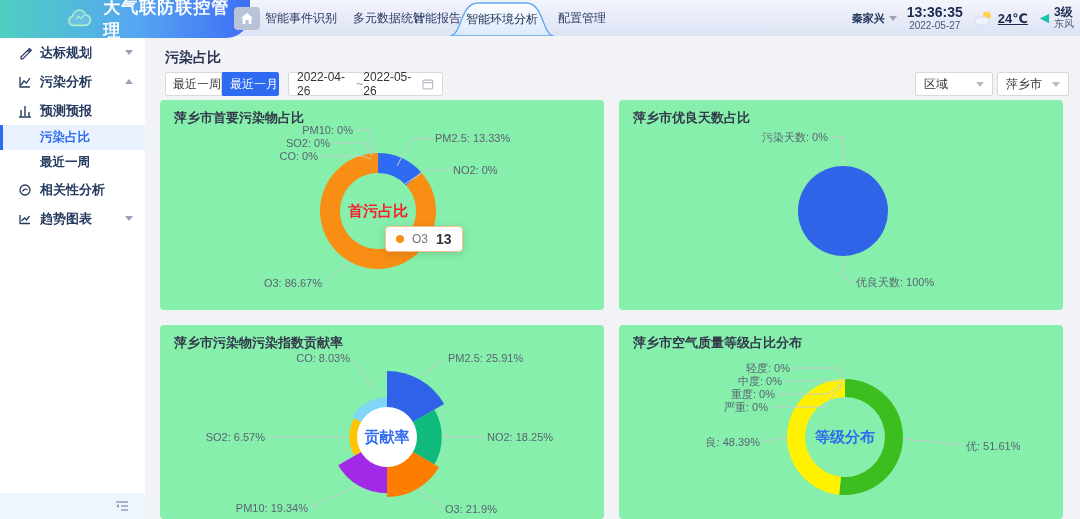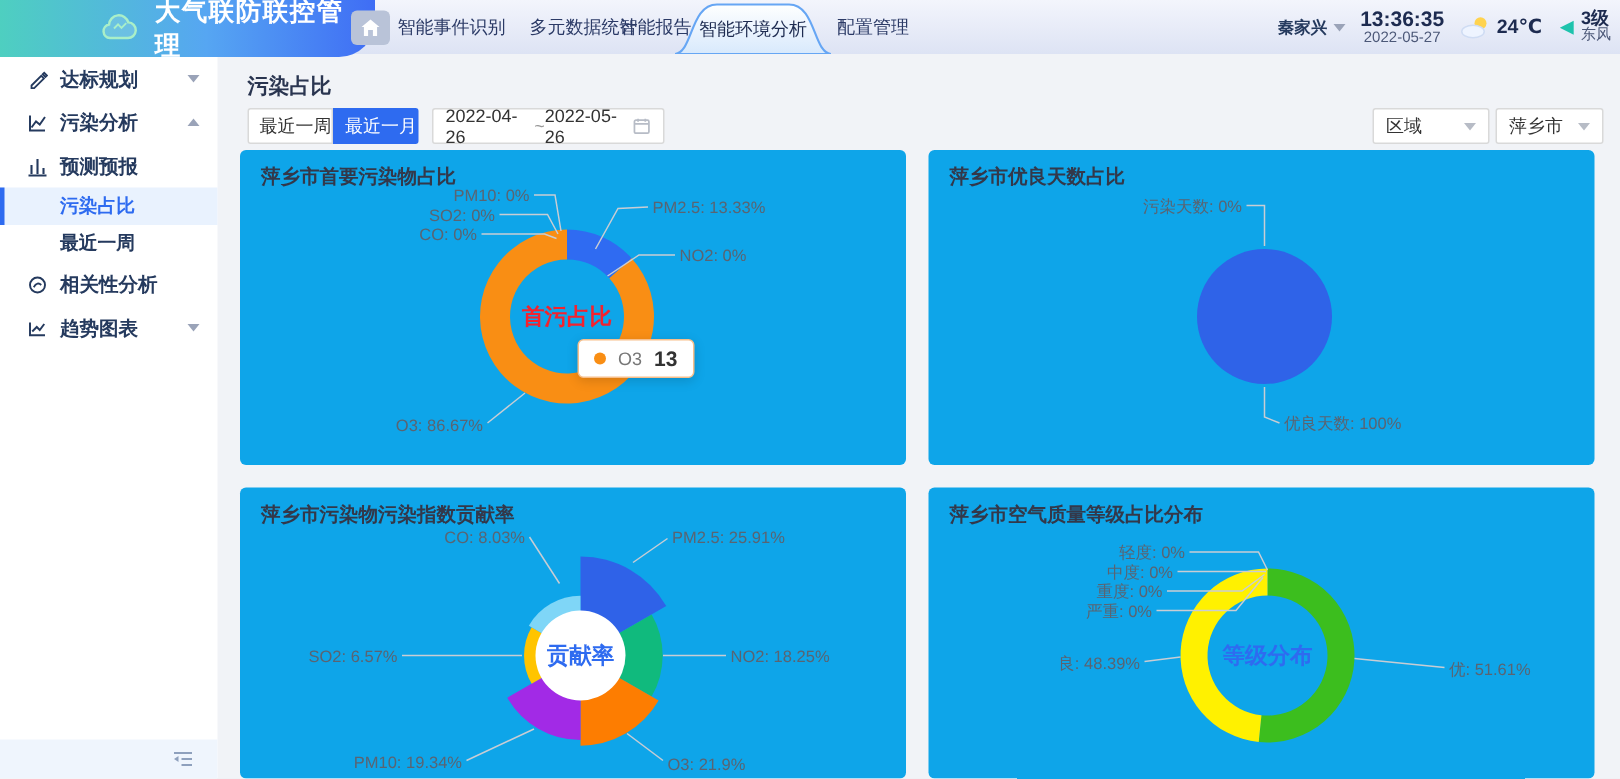--- a/index.html
+++ b/index.html
@@ -20,21 +20,21 @@
   .tab-active svg{position:absolute;left:0;top:0;}
   .tab-active .tab-label{position:absolute;width:100%;text-align:center;top:0;height:36px;line-height:38px;font-size:12px;color:#1d2b50;}
   .hdr-right{position:absolute;right:6px;top:0;height:36px;display:flex;align-items:center;gap:10px;}
   .user{display:flex;align-items:center;gap:4px;cursor:pointer;}
   .user-name{font-size:11px;color:#253a5e;font-weight:bold;}
   .platform{font-size:11px;color:#3d5fd3;font-weight:bold;}
   .timebox{text-align:center;line-height:1.1;}
   .time{font-size:14px;font-weight:bold;color:#1d2b50;}
   .date{font-size:10px;color:#4c5878;}
   .weather{display:flex;align-items:center;gap:3px;}
-  .temp{font-size:13px;font-weight:bold;color:#1d2b50;}
+  .temp{font-size:13px;font-weight:bold;color:#1d2b50;text-decoration:underline;}
   .wind{display:flex;align-items:center;gap:3px;line-height:1.05;}
   .wlevel{font-size:12px;font-weight:bold;color:#1d2b50;}
   .wdir{font-size:10px;color:#4c5878;}
   
   .sidebar{position:absolute;left:0;top:36px;width:145px;bottom:0;background:#fff;z-index:10;}
   .menu{padding-top:2px;}
   .m-item{height:29px;display:flex;align-items:center;padding:0 12px 0 18px;gap:8px;cursor:pointer;
           font-size:13px;font-weight:bold;color:#253a5e;}
   .m-item .sp{flex:1;}
   .s-item{height:25px;line-height:25px;padding-left:40px;font-size:12.5px;font-weight:bold;color:#253a5e;cursor:pointer;}
@@ -49,21 +49,21 @@
   .seg-week{left:20px;background:#fff;border:1px solid #d9d9d9;border-radius:2px 0 0 2px;color:#333;}
   .seg-month{left:77px;background:#2e6bf0;border:1px solid #2e6bf0;border-radius:0 2px 2px 0;color:#fff;}
   .date-range{position:absolute;left:143px;top:36px;width:155px;height:24px;background:#fff;border:1px solid #d9d9d9;
               border-radius:2px;box-sizing:border-box;display:flex;align-items:center;justify-content:space-between;
               padding:0 8px;font-size:12px;color:#333;cursor:pointer;}
   .sel{position:absolute;top:36px;height:24px;background:#fff;border:1px solid #d9d9d9;border-radius:2px;
        box-sizing:border-box;display:flex;align-items:center;justify-content:space-between;padding:0 8px;
        font-size:12px;color:#333;cursor:pointer;}
   .sel-region{left:770px;width:78px;}
   .sel-city{left:852px;width:72px;}
-  .panel{position:absolute;width:444px;background:#0ea5e9;border-radius:4px;overflow:hidden;}
+  .panel{position:absolute;width:444px;background:#86efac;border-radius:4px;overflow:hidden;}
   .p1{left:15px;top:64px;height:210px;}
   .p2{left:474px;top:64px;height:210px;}
   .p3{left:15px;top:289px;height:194px;}
   .p4{left:474px;top:289px;height:194px;}
   .panel-title{position:absolute;left:14px;top:9px;font-size:13px;font-weight:bold;color:#33384a;}
   .chart{position:absolute;left:0;top:24px;display:block;}
   .tooltip{position:absolute;left:225px;top:126px;background:#fff;border:1px solid #f7bf8b;border-radius:4px;
            box-shadow:0 2px 8px rgba(0,0,0,.15);display:flex;align-items:center;gap:8px;padding:4px 10px;z-index:5;}
   .tt-dot{width:8px;height:8px;border-radius:50%;background:#f98e14;}
   .tt-name{font-size:12px;color:#777;}

